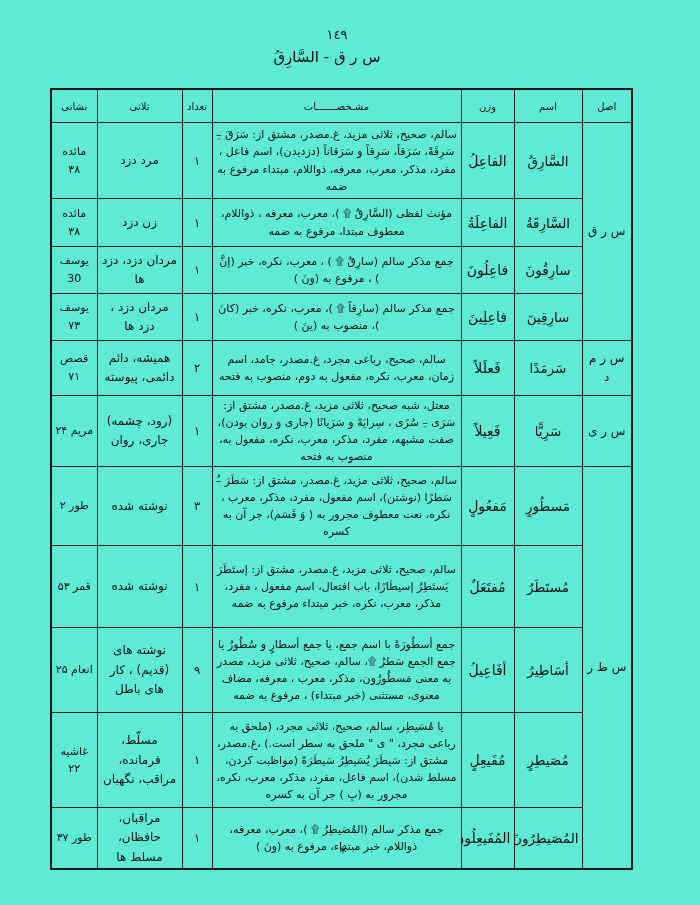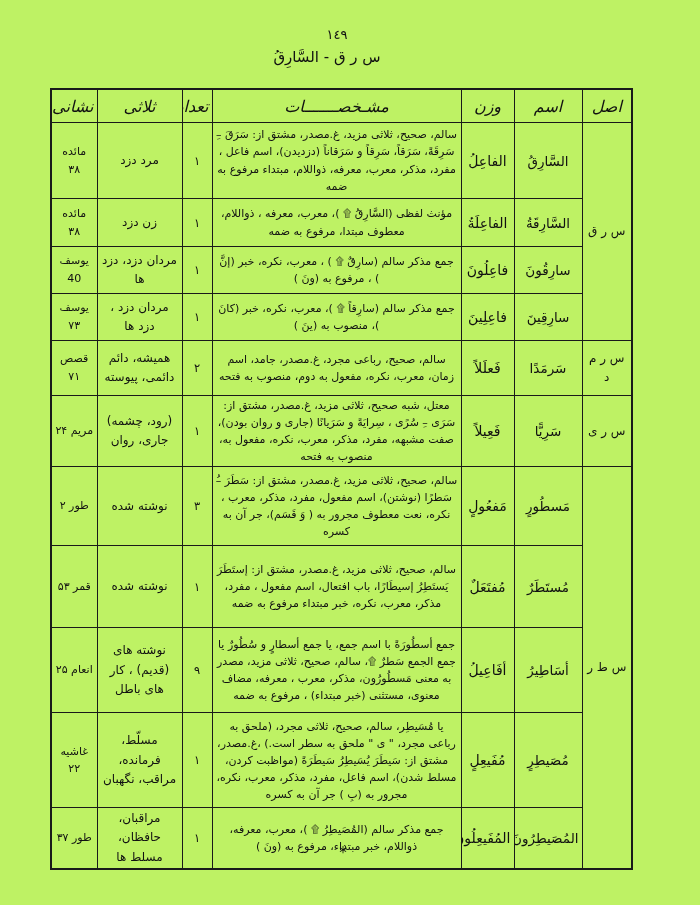--- a/index.html
+++ b/index.html
@@ -1,19 +1,19 @@
 <!DOCTYPE html>
 <html lang="fa"><head>
 <meta charset="utf-8">
 <style>
   html,body { margin:0; padding:0; background:#e8e8e8; }
   .page {
     position:relative;
     width:700px; height:905px;
-    background:#bef264;
+    background:#5eead4;
     font-family:"DejaVu Sans", sans-serif;
     color:#111111;
     margin:0 auto;
     overflow:hidden;
   }
   .page-number {
     position:absolute; top:27px; left:337px;
     transform:translateX(-50%);
     font-size:13px; letter-spacing:1px;
     direction:rtl;
@@ -33,24 +33,23 @@
   }
   .word-table th, .word-table td {
     border:1.5px solid #1a1a1a;
     text-align:center;
     vertical-align:middle;
     overflow:hidden;
     padding:1px 3px;
   }
   .word-table th {
     font-weight:normal;
-    font-size:16px;
+    font-size:10px;
     height:30px;
     white-space:nowrap;
-    font-style:italic;
   }
   .cell-asl   { vertical-align:top; padding-top:12px; font-size:12px; line-height:1.6; }
   .cell-ism   { font-size:13.5px; }
   .cell-vazn  { font-size:14px; }
   .cell-mush  { font-size:11px; line-height:1.55; padding:3px 7px;margin-left:16px; }
   .cell-tedad { font-size:11.5px; }
   .cell-mani  { font-size:12px; line-height:1.6; padding:2px 4px; }
   .cell-neshani { font-size:11px; line-height:1.6; }
   .footer-mark {
     position:absolute; top:844px; left:343px;
@@ -104,21 +103,21 @@
           <td class="cell-tedad">۱</td>
           <td class="cell-mani">زن دزد</td>
           <td class="cell-neshani">مائده ۳۸</td>
         </tr>
         <tr style="height: 47px;">
           <td class="cell-ism">سارِقُونَ</td>
           <td class="cell-vazn">فاعِلُونَ</td>
           <td class="cell-mush">جمع مذکر سالم (سارِقٌ ۩ ) ، معرب، نکره، خبر (إنَّ ) ، مرفوع به (ونَ )</td>
           <td class="cell-tedad">۱</td>
           <td class="cell-mani">مردان دزد،  دزد ها</td>
-          <td class="cell-neshani">یوسف 40</td>
+          <td class="cell-neshani">یوسف 30</td>
         </tr>
         <tr style="height: 47px;">
           <td class="cell-ism">سارِقِینَ</td>
           <td class="cell-vazn">فاعِلِینَ</td>
           <td class="cell-mush">جمع مذکر سالم (سارِقاً ۩ )، معرب، نکره، خبر (کانَ )، منصوب به (ینَ )</td>
           <td class="cell-tedad">۱</td>
           <td class="cell-mani">مردان دزد ،  دزد ها</td>
           <td class="cell-neshani">یوسف ۷۳</td>
         </tr>
         <tr style="height: 55px;">

